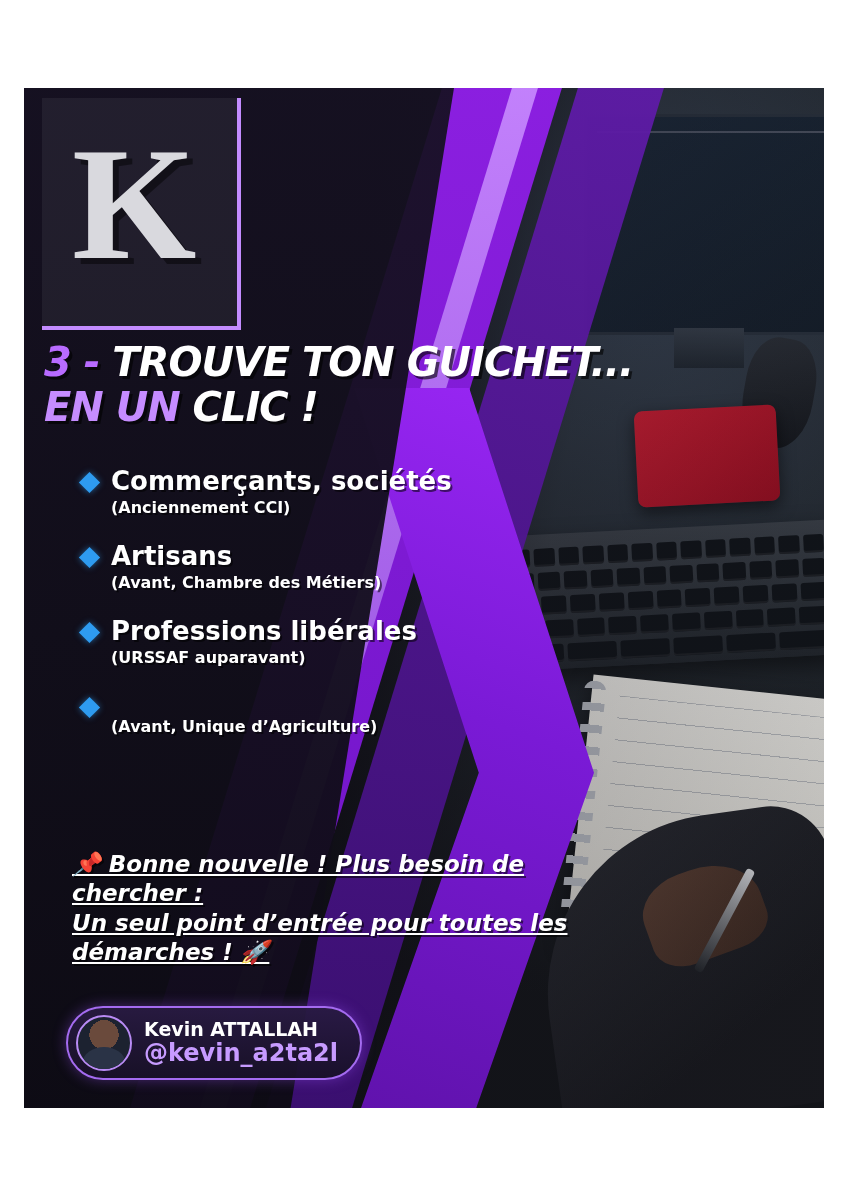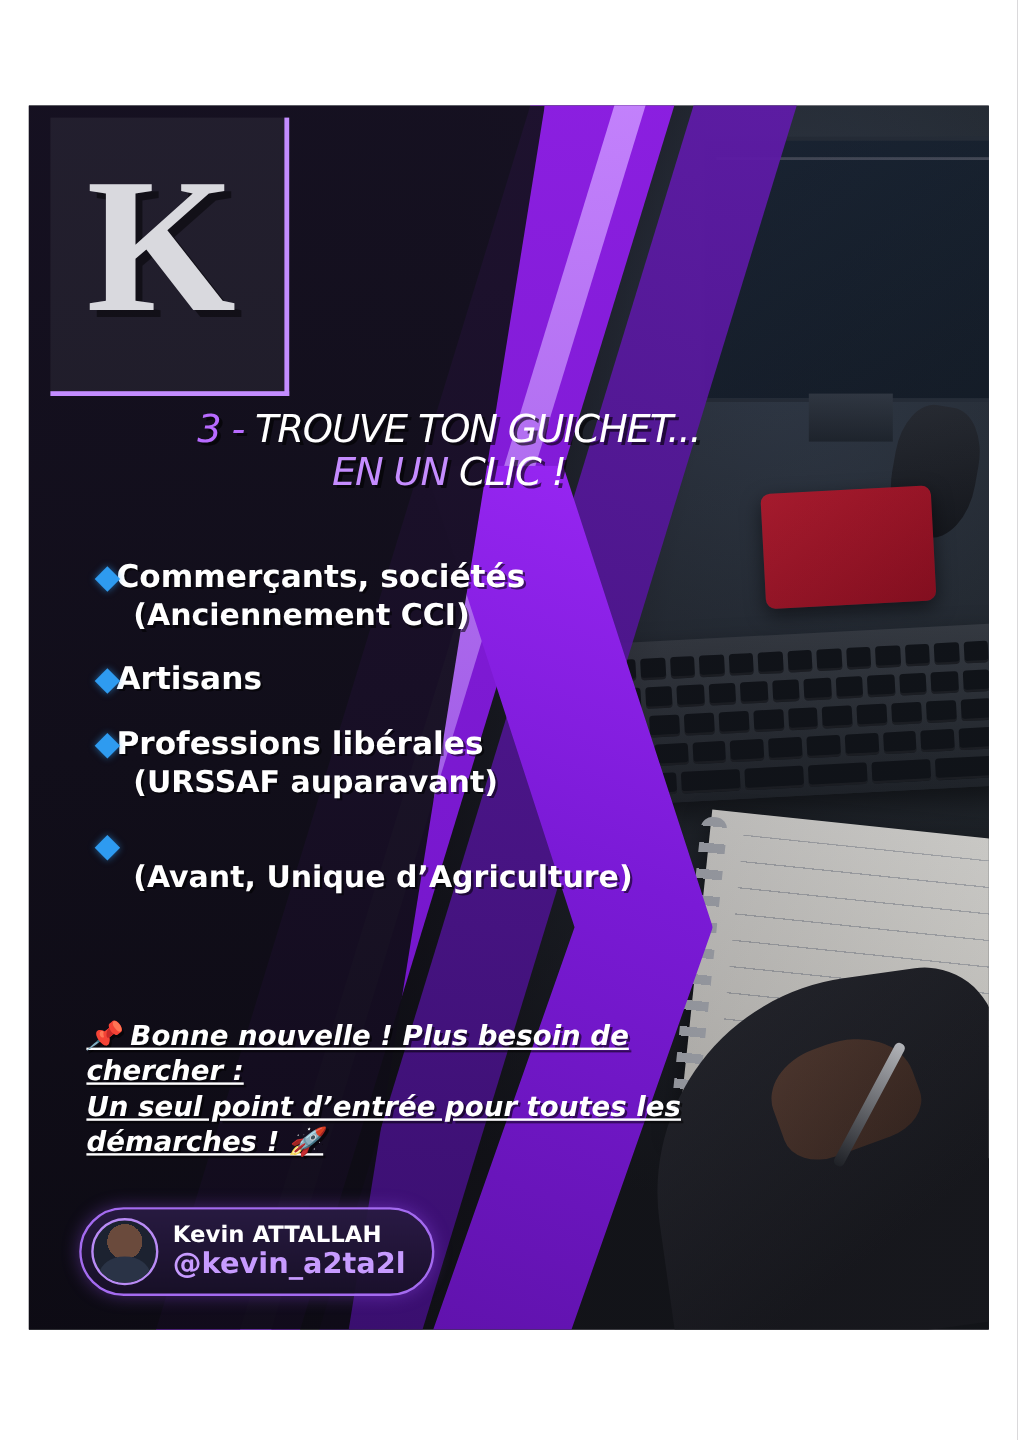--- a/index.html
+++ b/index.html
@@ -188,63 +188,62 @@
     color: #d9d9de;
     text-shadow: 6px 6px 0 rgba(0,0,0,.45);
     letter-spacing: -4px;
   }
 
   
   .headline {
     position: absolute;
     left: 20px; top: 252px;
     width: 660px;
-    text-align: center;
-    font-family: "DejaVu Sans", sans-serif;
-    font-weight: normal;
+    font-family: "DejaVu Sans", sans-serif;
+    font-weight: bold;
     font-style: italic;
-    font-size: 32px;
+    font-size: 40px;
     line-height: 1.12;
     letter-spacing: -1px;
     color: #ffffff;
     text-shadow: 3px 3px 0 rgba(0,0,0,.6);
   }
   .headline .num { color: #b86bff; }
   .headline .l2 { display: block; color: #ffffff; }
   .headline .l2 .hl { color: #c58cff; }
 
   
   .list {
     position: absolute;
     left: 58px; top: 378px;
     width: 600px;
   }
   .item { margin-bottom: 24px; }
-  .item-row { display: flex; align-items: flex-start; }
+  .item-row { display: flex; align-items: flex-start; gap: 14px; }
   .diamond {
     width: 15px; height: 15px;
     margin-top: 9px;
     background: #2e9bf0;
     transform: rotate(45deg);
     flex: none;
     box-shadow: 0 0 6px rgba(46,155,240,.6);
   }
   .item-title {
     font-family: "DejaVu Sans", sans-serif;
     font-weight: bold;
     font-size: 26px;
     color: #ffffff;
     text-shadow: 2px 2px 0 rgba(0,0,0,.55);
   }
   .item-sub {
     margin-left: 29px;
     margin-top: 2px;
     font-family: "DejaVu Sans", sans-serif;
     font-weight: bold;
-    font-size: 25px;
+    font-size: 16px;
     color: #ffffff;
     text-shadow: 2px 2px 0 rgba(0,0,0,.55);
   }
 
   
   .note {
     position: absolute;
     left: 48px; top: 762px;
     width: 570px;
     font-family: "DejaVu Sans", sans-serif;
@@ -408,20 +407,21 @@
         <div class="item-title">Commerçants, sociétés</div>
       </div>
       <div class="item-sub">(Anciennement CCI)</div>
     </div>
 
     <div class="item">
       <div class="item-row">
         <div class="diamond"></div>
         <div class="item-title">Artisans</div>
       </div>
+      <div class="item-sub">(Avant, Chambre des Métiers)</div>
     </div>
 
     <div class="item">
       <div class="item-row">
         <div class="diamond"></div>
         <div class="item-title">Professions libérales</div>
       </div>
       <div class="item-sub">(URSSAF auparavant)</div>
     </div>
 

